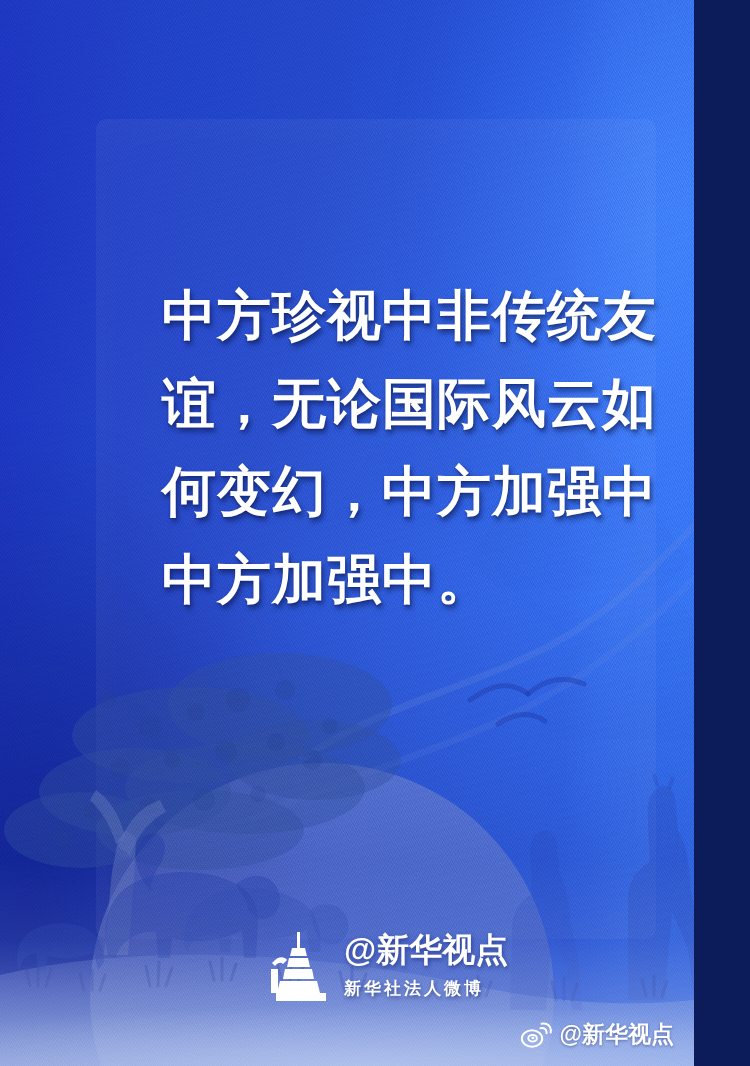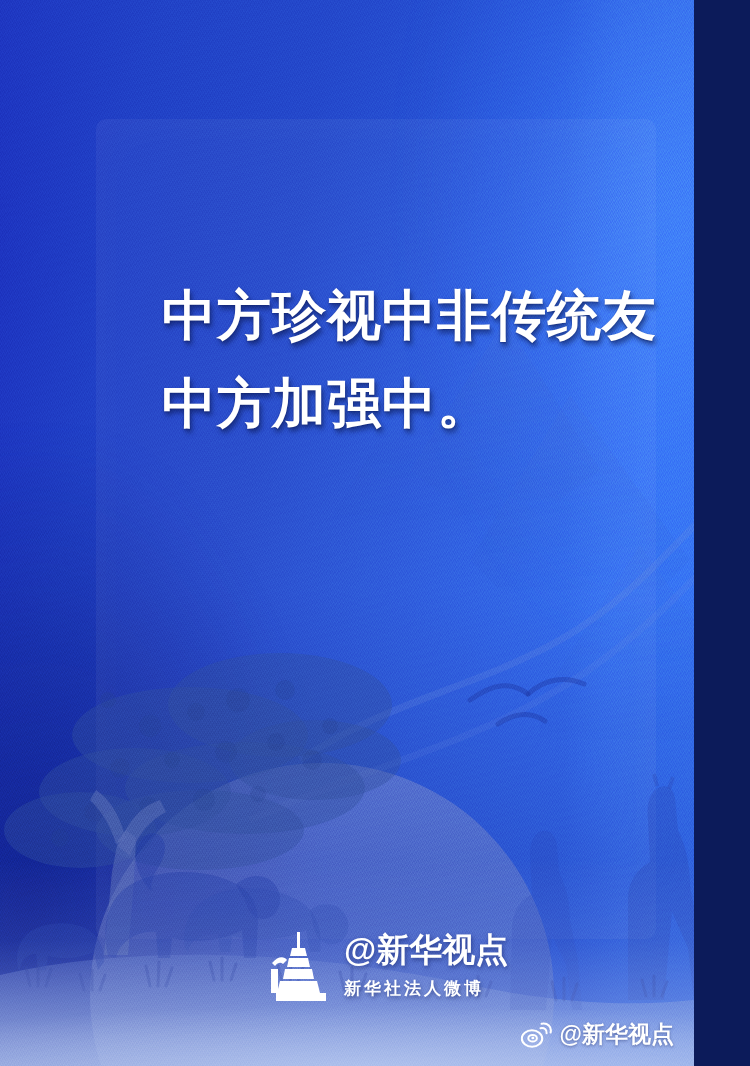--- a/index.html
+++ b/index.html
@@ -359,20 +359,22 @@
         <path d="M712 1000 l-4 -17 M720 1000 l0 -21 M728 1000 l5 -15"></path>
       </g>
     </svg>
   </div>
 
   <div class="bg-texture"></div>
   <div class="bg-bottomhaze"></div>
 
   <div class="quote">
     <div class="quote-line">中方珍视中非传统友</div>
+    <div class="quote-line">谊，无论国际风云如</div>
+    <div class="quote-line">何变幻，中方加强中</div>
     <div class="quote-line">中方加强中。</div>
   </div>
 
   <div class="center-mark">
     <span>
       <svg class="xh-logo" viewBox="0 0 62 72" xmlns="http://www.w3.org/2000/svg" fill="#ffffff">
 
         <rect x="27" y="2" width="3" height="16"></rect>
         <path d="M22 18 h13 l2 8 h-17 z"></path>
         <path d="M19 28 h19 l2 9 h-23 z"></path>

